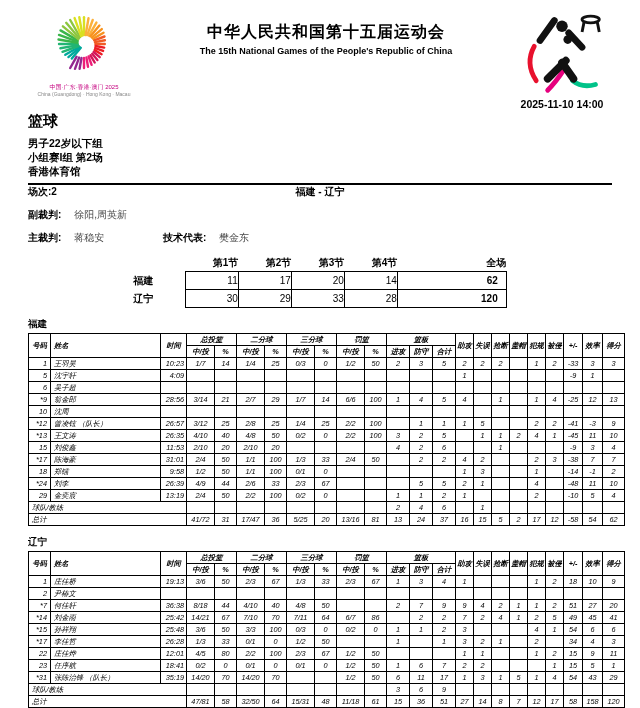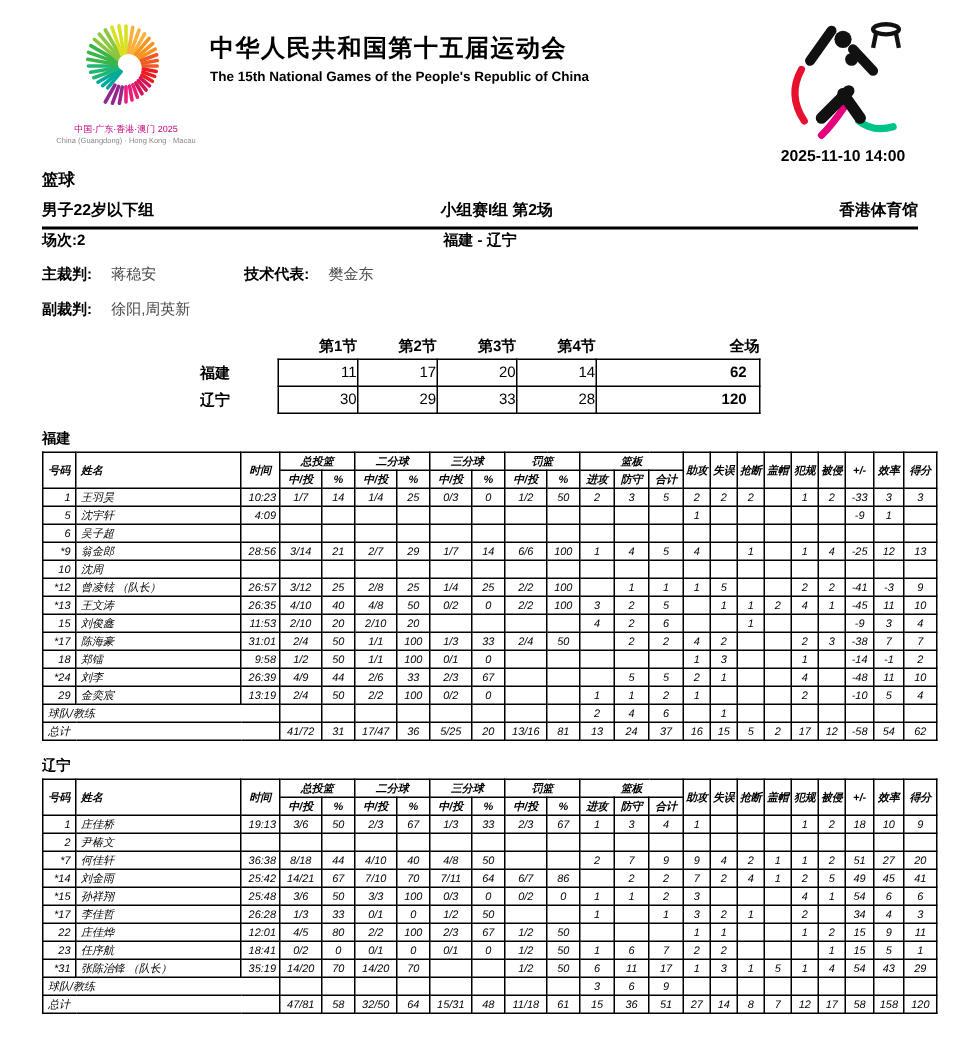--- a/index.html
+++ b/index.html
@@ -1,31 +1,31 @@
 <!DOCTYPE html>
 <html><head>
 <meta charset="utf-8">
 <style>
   html,body{margin:0;padding:0;background:#fff;color:#000;
     font-family:"Liberation Sans","DejaVu Sans",sans-serif;}
   .page{width:640px;height:708px;box-sizing:border-box;padding:8px 28px 0;overflow:hidden;background:#fff;}
   
   .hdr{display:flex;justify-content:space-between;align-items:flex-start;}
   .hdr-left{width:112px;text-align:center;}
-  .hdr-center{flex:1;text-align:left;padding-top:14px;}
+  .hdr-center{flex:1;text-align:center;padding-top:14px;}
   .hdr-right{width:100px;text-align:center;}
   .title-cn{font-size:16px;font-weight:bold;letter-spacing:1px;}
   .title-en{font-size:9px;font-weight:bold;margin-top:3px;}
   .doc-title{font-size:14px;font-weight:bold;letter-spacing:6px;margin-top:16px;}
   .emb-cap1{font-size:6px;color:#c5007f;line-height:7px;white-space:nowrap;}
   .emb-cap2{font-size:5px;color:#888;line-height:6px;white-space:nowrap;}
   .dt{font-size:10.5px;font-weight:bold;margin-top:2px;white-space:nowrap;}
-  .sport-row{font-size:11px;font-weight:bold;margin-top:2px;}
+  .sport-row{font-size:15px;font-weight:bold;margin-top:2px;}
   .cat-row{display:flex;justify-content:space-between;font-size:10.5px;font-weight:bold;
-    margin-top:6px;padding-bottom:4px;border-bottom:2px solid #000;}
+    margin-top:6px;padding-bottom:4px;border-bottom:2px solid #000;flex-direction:column;}
   
   .minfo{position:relative;font-size:10px;}
   .minfo .row{margin-bottom:9px;position:relative;min-height:12px;}
   .lbl{font-weight:bold;}
   .oname{color:#4a4a4a;margin-left:10px;}
   .center-abs{position:absolute;left:50%;transform:translateX(-50%);font-weight:bold;white-space:nowrap;}
   .techrep{margin-left:56px;}
   
   .qwrap{display:flex;justify-content:center;margin-top:4px;}
   .qtable{border-collapse:collapse;font-size:10px;}
@@ -130,28 +130,28 @@
     <span>小组赛I组  第2场</span>
     <span>香港体育馆</span>
   </div>
 
   <div class="minfo">
     <div class="row">
       <span class="lbl">场次:2</span>
       <span class="center-abs">福建   -   辽宁</span>
     </div>
     <div class="row">
+      <span class="lbl">副裁判:</span>
+      <span class="oname">徐阳,周英新</span>
+    </div>
+    <div class="row">
       <span class="lbl">主裁判:</span>
       <span class="oname">蒋稳安</span>
       <span class="lbl techrep">技术代表:</span>
       <span class="oname">樊金东</span>
-    </div>
-    <div class="row">
-      <span class="lbl">副裁判:</span>
-      <span class="oname">徐阳,周英新</span>
     </div>
   </div>
 
   <div class="qwrap">
     <table class="qtable">
       <tbody>
           <tr>
         <th class="nob"></th>
         <th class="nob">第1节</th>
         <th class="nob">第2节</th>

